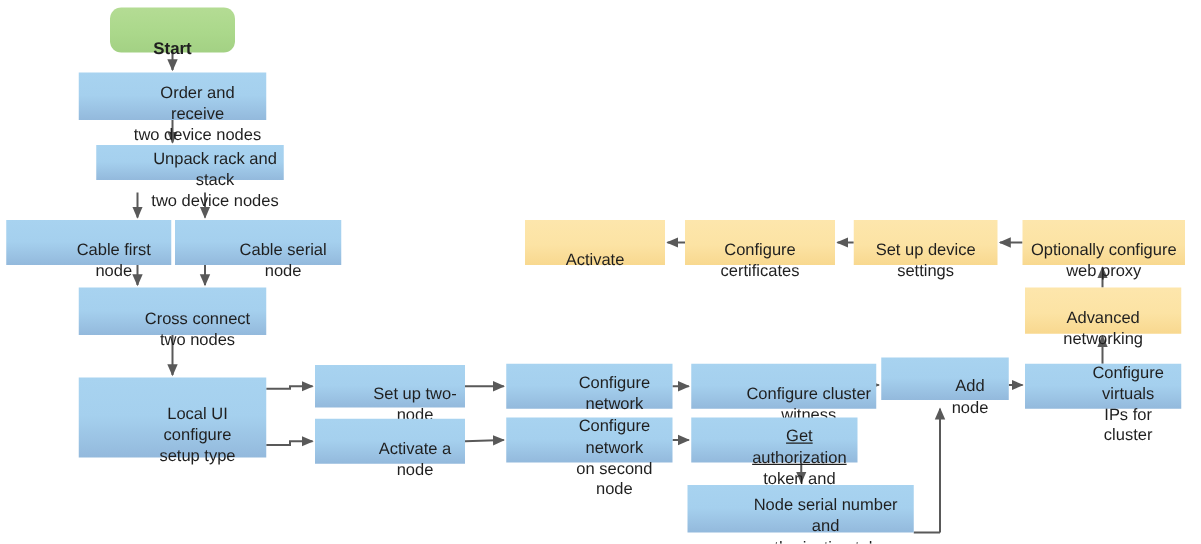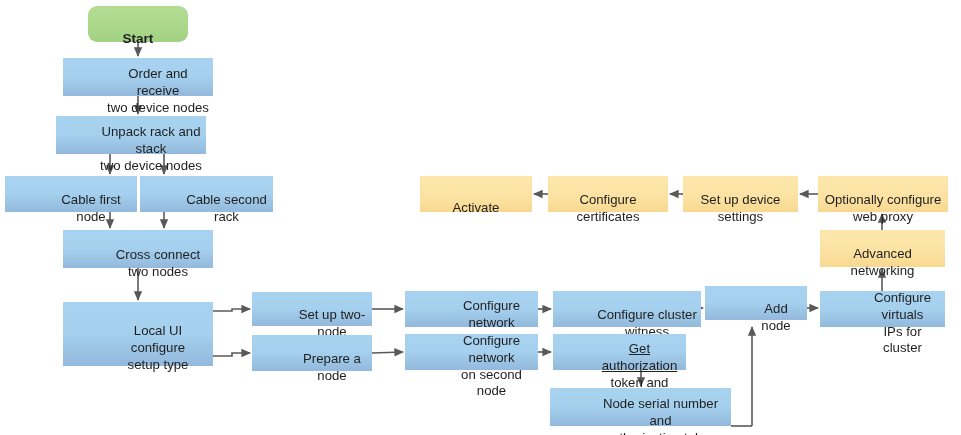--- a/index.html
+++ b/index.html
@@ -120,43 +120,43 @@
   </svg>
 
   <div id="nodes-layer">
       <div class="node node-green" style="left: 88px; top: 6px; width: 100px; height: 36px;">
         <span class="lbl">Start</span>
       </div>
       <div class="node node-blue" style="left: 63px; top: 58px; width: 150px; height: 38px;">
         <span class="lbl">Order and receive
 two device nodes</span>
       </div>
-      <div class="node node-blue" style="left: 56px; top: 116px; width: 150px; height: 38px;">
+      <div class="node node-blue" style="left: 77px; top: 116px; width: 150px; height: 28px;">
         <span class="lbl">Unpack rack and stack
 two device nodes</span>
       </div>
       <div class="node node-blue" style="left: 5px; top: 176px; width: 132px; height: 36px;">
         <span class="lbl">Cable first node</span>
       </div>
       <div class="node node-blue" style="left: 140px; top: 176px; width: 133px; height: 36px;">
-        <span class="lbl">Cable second rack</span>
+        <span class="lbl">Cable serial node</span>
       </div>
       <div class="node node-blue" style="left: 63px; top: 230px; width: 150px; height: 38px; justify-content: center;">
         <span class="lbl">Cross connect
 two nodes</span>
       </div>
       <div class="node node-blue" style="left: 63px; top: 302px; width: 150px; height: 64px;">
         <span class="lbl">Local UI configure
 setup type</span>
       </div>
       <div class="node node-blue" style="left: 252px; top: 292px; width: 120px; height: 34px;">
         <span class="lbl">Set up two-node</span>
       </div>
       <div class="node node-blue" style="left: 252px; top: 335px; width: 120px; height: 36px;">
-        <span class="lbl">Prepare a node</span>
+        <span class="lbl">Activate a node</span>
       </div>
       <div class="node node-blue" style="left: 405px; top: 291px; width: 133px; height: 36px;">
         <span class="lbl">Configure network
 on first node</span>
       </div>
       <div class="node node-blue" style="left: 405px; top: 334px; width: 133px; height: 36px;">
         <span class="lbl">Configure network
 on second node</span>
       </div>
       <div class="node node-blue" style="left: 553px; top: 291px; width: 148px; height: 36px;">

